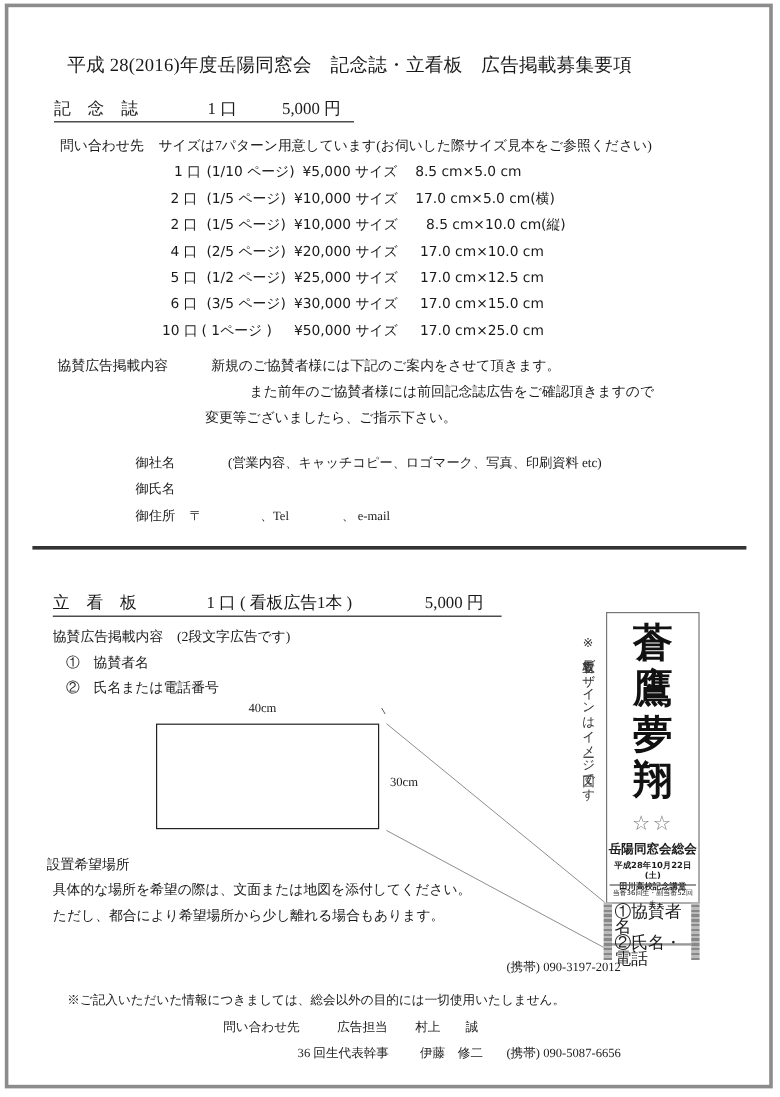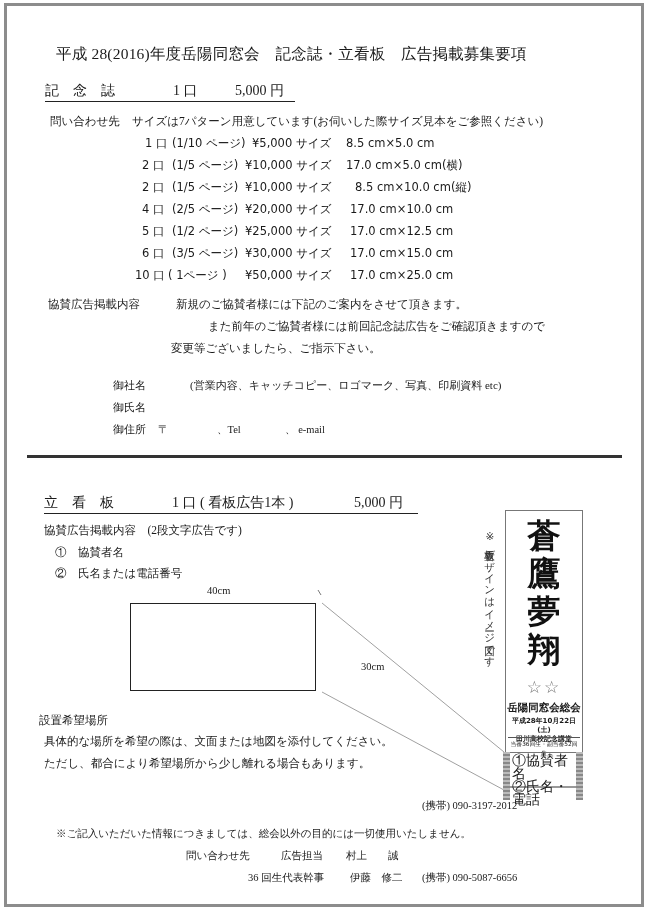--- a/index.html
+++ b/index.html
@@ -118,21 +118,21 @@
   <span style="position:absolute; left:310px;">5,000 円</span>
 </div>
 
 <div class="abs t12" style="left:44px; top:523px;">協賛広告掲載内容　(2段文字広告です)</div>
 <div class="abs t12" style="left:55px; top:545px;">①　協賛者名</div>
 <div class="abs t12" style="left:55px; top:566px;">②　氏名または電話番号</div>
 
 <div class="abs t10" style="left:207px; top:585px;">40cm</div>
 <div class="ad-box">
 </div>
-<div class="abs t10" style="left:325px; top:661px;margin-left:36px;">30cm</div>
+<div class="abs t10" style="left:325px; top:647px;">30cm</div>
 
 <svg class="lines" width="650" height="914">
   <line x1="318" y1="590" x2="321" y2="595" stroke="#555" stroke-width="0.8"></line>
   <line x1="322" y1="603" x2="504" y2="752" stroke="#777" stroke-width="0.7"></line>
   <line x1="322" y1="692" x2="504" y2="790" stroke="#777" stroke-width="0.7"></line>
 </svg>
 
 <div class="vnote">※立看板デザインはイメージ図です</div>
 
 <div class="sign">

